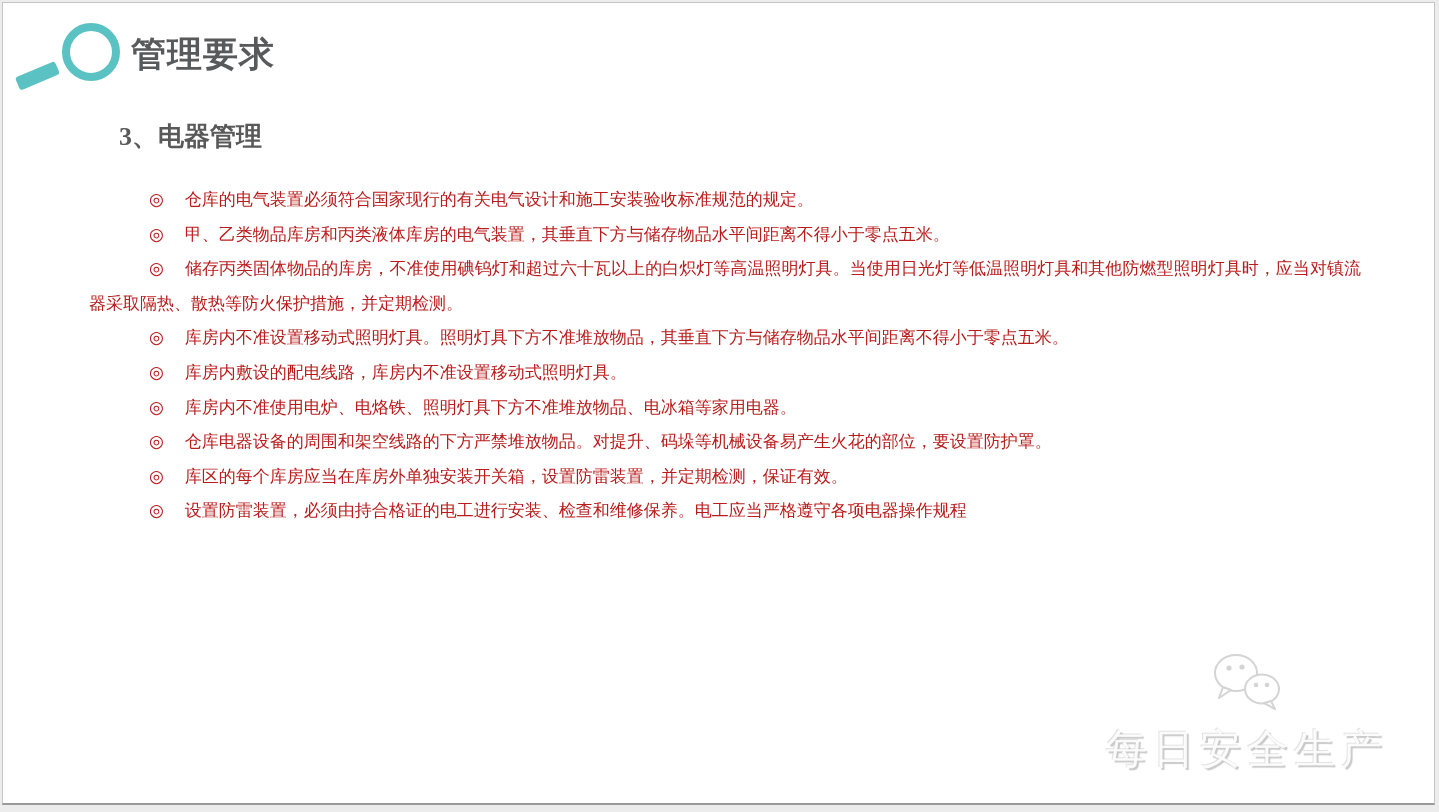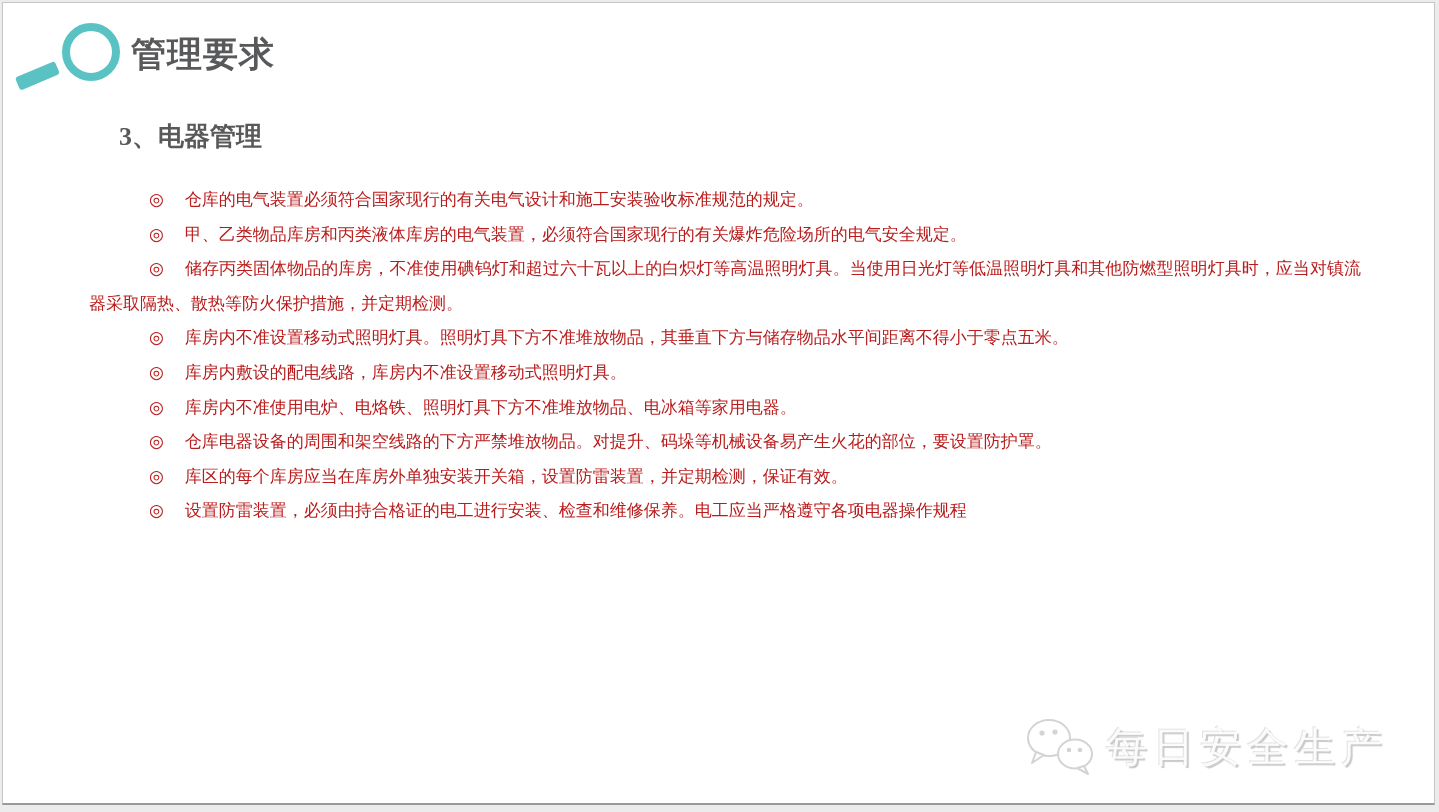--- a/index.html
+++ b/index.html
@@ -46,21 +46,21 @@
   }
   .content p.item {
     margin:0;
     text-indent:60px;
   }
   .content .bullet {
     margin-right:21px;
   }
   .watermark {
     position:absolute; right:46px; bottom:26px;
-    display:flex; align-items:center; gap:10px;
+    display:flex; align-items:center; gap:10px;flex-direction:column;
   }
   .watermark-icon { width:72px; height:60px; }
   .watermark-text {
     font-size:41px;
     letter-spacing:6px;
     color:#fbfbfb;
     text-shadow: 2px 2px 1px #c9c9c9, -1px -1px 0 #e2e2e2;
     white-space:nowrap;
   }
 </style>
@@ -77,21 +77,21 @@
 
     <h1 class="page-title">管理要求</h1>
 
     <h2 class="page-subtitle">3、电器管理</h2>
 
     <div class="content">
       <p class="item">
         <span class="bullet">◎</span><span>仓库的电气装置必须符合国家现行的有关电气设计和施工安装验收标准规范的规定。</span>
       </p>
       <p class="item">
-        <span class="bullet">◎</span><span>甲、乙类物品库房和丙类液体库房的电气装置，必须符合国家现行的有关爆炸危险场所的电气安全规定。</span>
+        <span class="bullet">◎</span><span>甲、乙类物品库房和丙类液体库房的电气装置，其垂直下方与储存物品水平间距离不得小于零点五米。</span>
       </p>
       <p class="item">
         <span class="bullet">◎</span><span>储存丙类固体物品的库房，不准使用碘钨灯和超过六十瓦以上的白炽灯等高温照明灯具。当使用日光灯等低温照明灯具和其他防燃型照明灯具时，应当对镇流器采取隔热、散热等防火保护措施，并定期检测。</span>
       </p>
       <p class="item">
         <span class="bullet">◎</span><span>库房内不准设置移动式照明灯具。照明灯具下方不准堆放物品，其垂直下方与储存物品水平间距离不得小于零点五米。</span>
       </p>
       <p class="item">
         <span class="bullet">◎</span><span>库房内敷设的配电线路，库房内不准设置移动式照明灯具。</span>
       </p>

